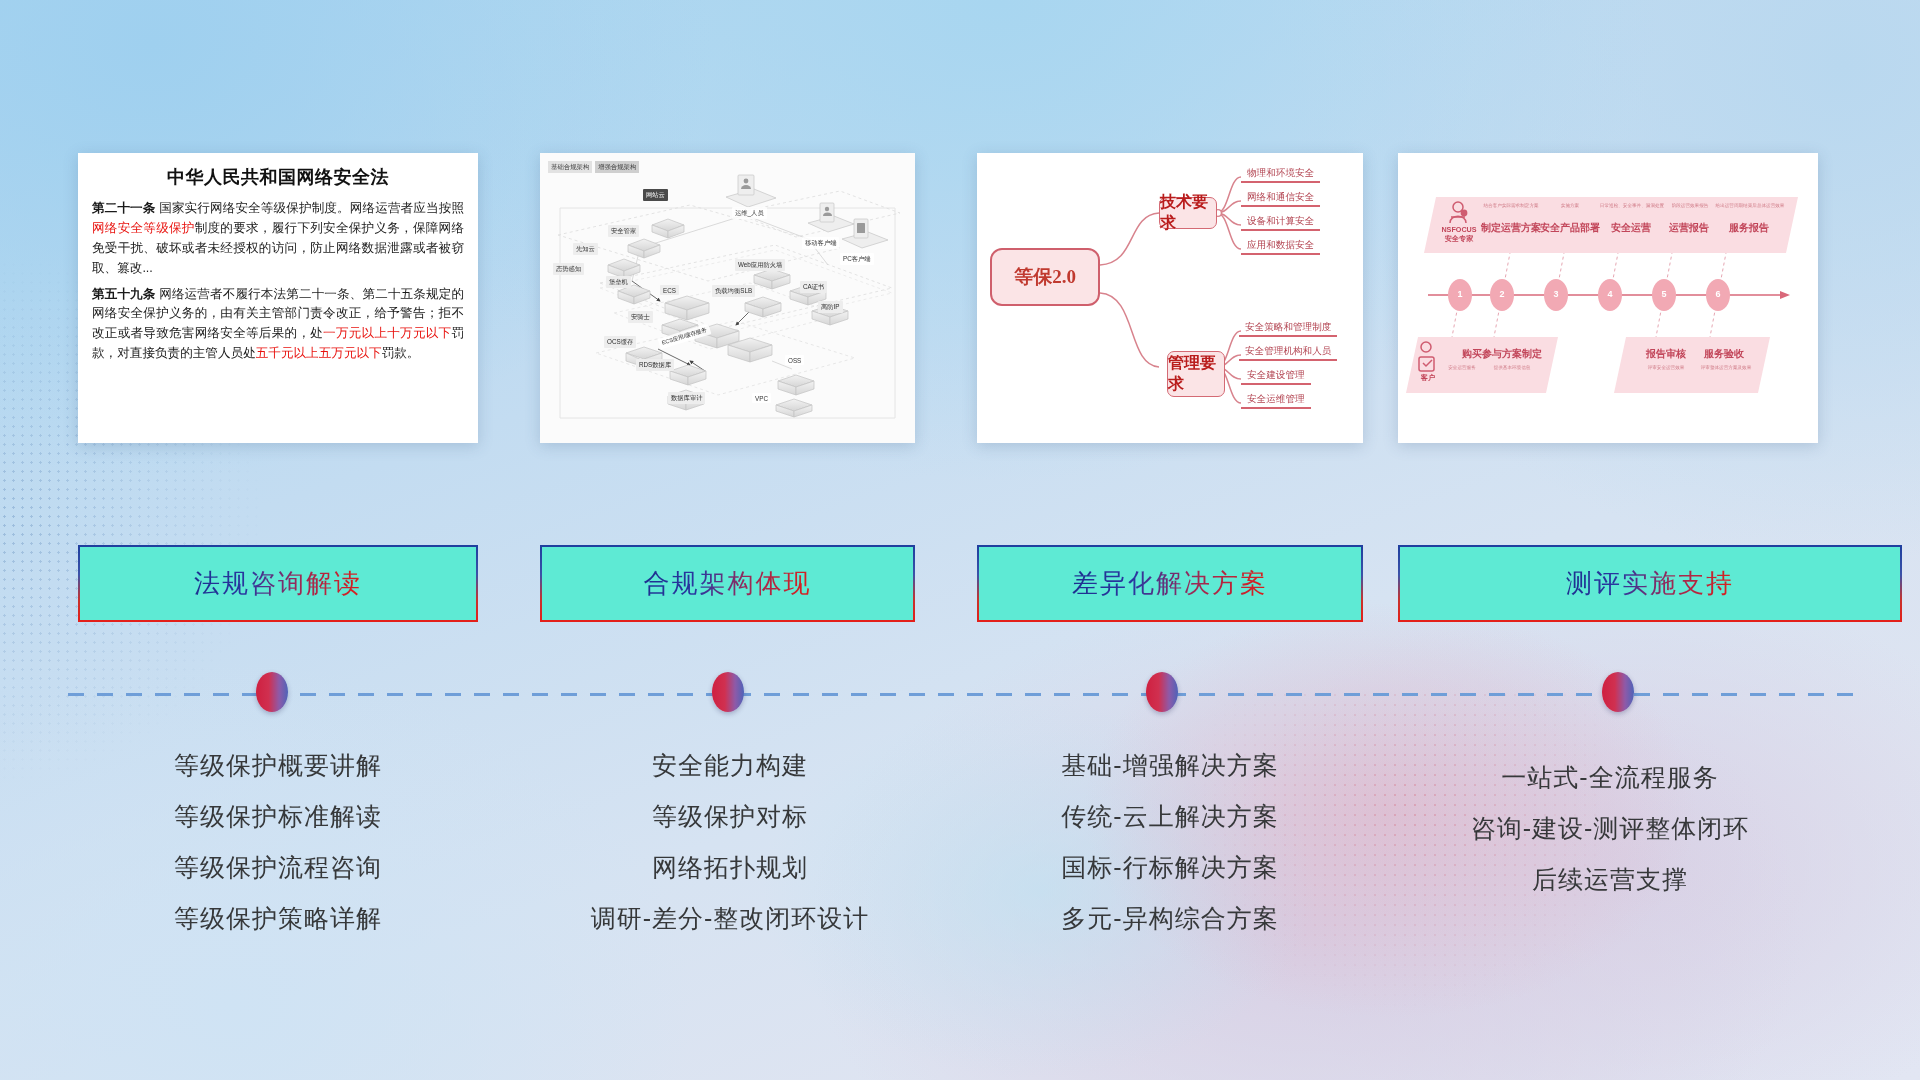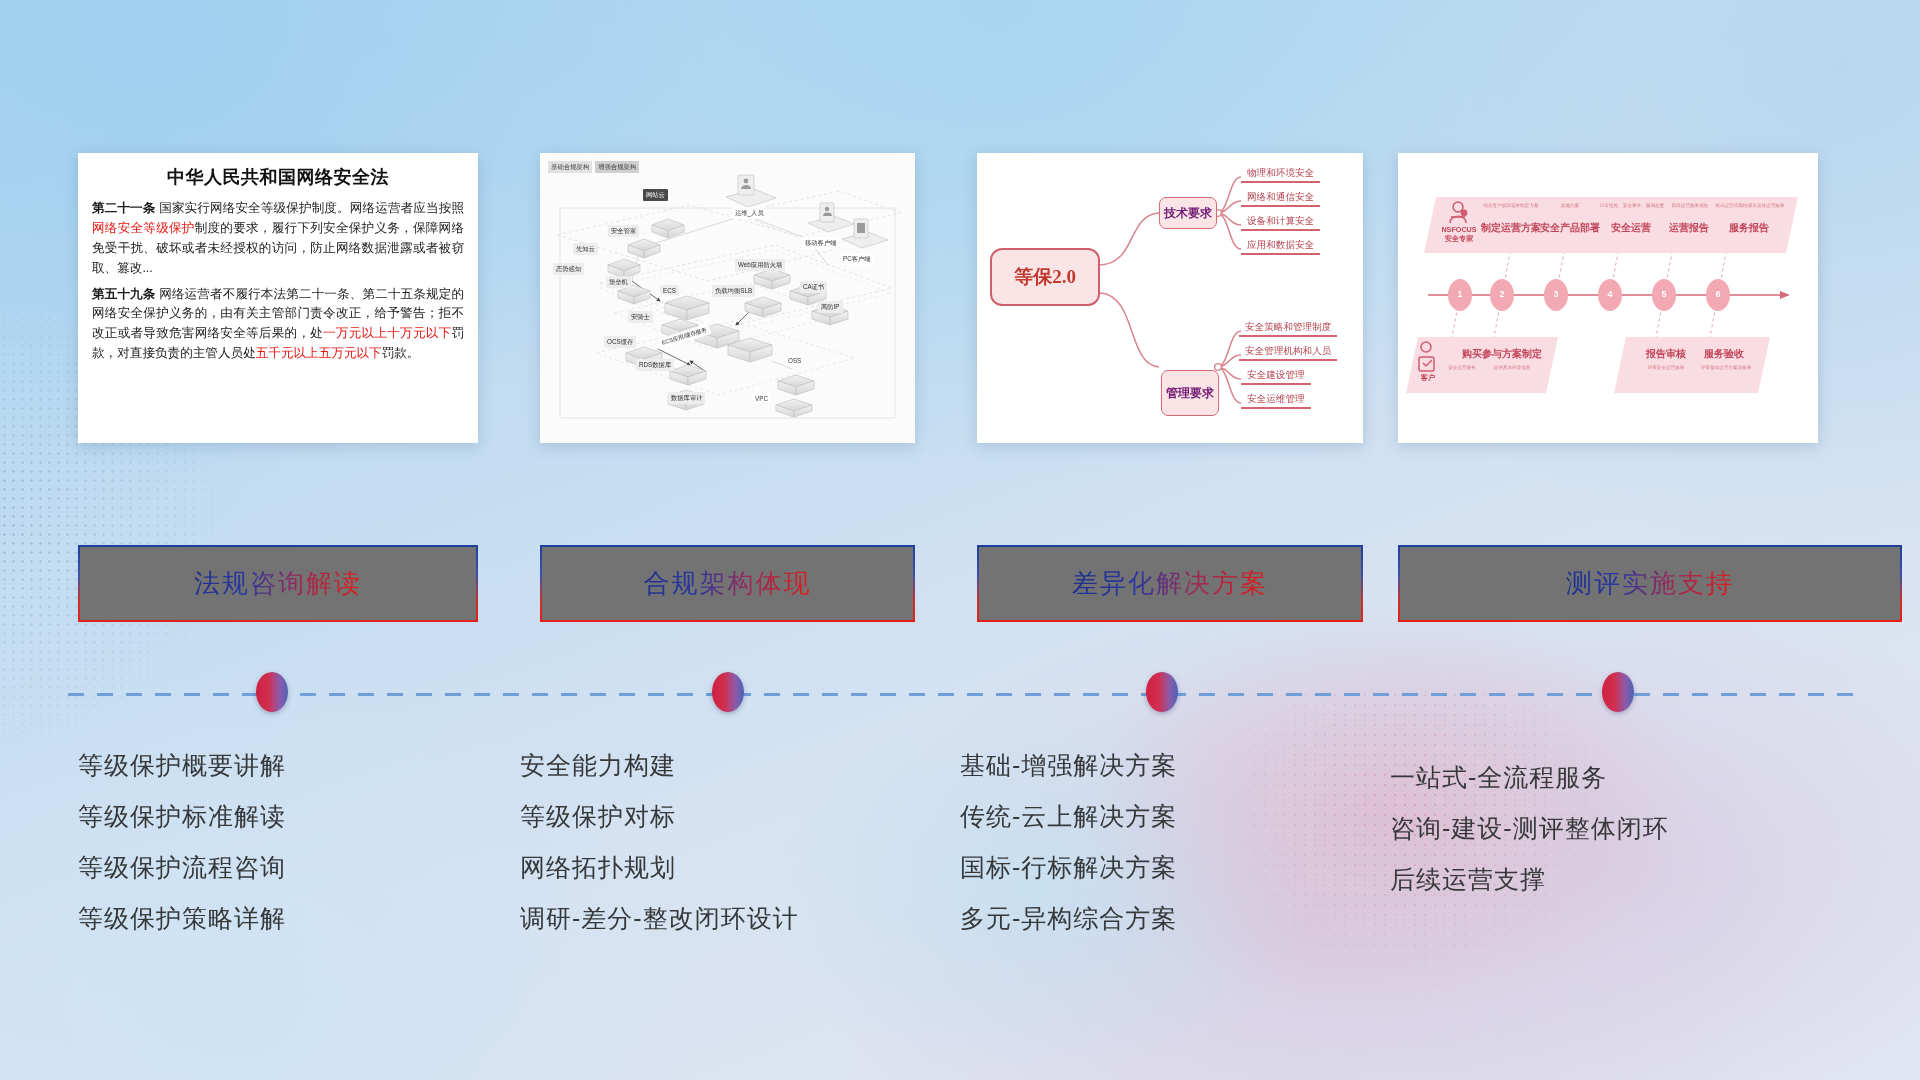--- a/index.html
+++ b/index.html
@@ -88,21 +88,21 @@
   }
   .arch .nlabel.dark { background: #4a4a4a; color: #fff; }
   .arch .nlabel.plain { background: rgba(255,255,255,0.82); color: #333; }
   .arch svg { position: absolute; inset: 0; width: 100%; height: 100%; }
 
   
   .mind { position: relative; width: 100%; height: 100%; background: #fff; }
   .mind svg { position: absolute; inset: 0; width: 100%; height: 100%; }
   .mind .mnode {
     position: absolute; background: #fbe4e6; border: 1.6px solid #d46a74;
-    border-radius: 7px; color: #701a75; font-size: 12px; font-weight: bold;
+    border-radius: 7px; color: #b91c1c; font-size: 16px; font-weight: bold;
     display: flex; align-items: center; justify-content: center;
     font-family: "Liberation Serif", "DejaVu Serif", serif;
   }
   .mind .mroot {
     position: absolute; left: 13px; top: 95px; width: 110px; height: 58px;
     background: #fbe4e6; border: 2.4px solid #cf5f6c; border-radius: 12px;
     color: #c0392f; font-size: 19px; font-weight: bold;
     display: flex; align-items: center; justify-content: center;
     font-family: "Liberation Serif", "DejaVu Serif", serif;
   }
@@ -126,21 +126,21 @@
     text-align: center; width: 20px;
   }
   .nsf .role {
     position: absolute; font-size: 7.2px; color: #c2465a; font-weight: bold;
     text-align: center; white-space: nowrap;
   }
 
   
   .titlebox {
     position: absolute; top: 545px; height: 77px;
-    background: #737373;
+    background: #5eead4;
     border: 2px solid transparent;
     border-image: linear-gradient(180deg, #1f3f9e 0%, #3a52a8 38%, #c8322c 72%, #e3201a 100%) 1;
     display: flex; align-items: center; justify-content: center;
   }
   .titlebox span {
     font-size: 26px; font-weight: normal; letter-spacing: 2px;
     background: linear-gradient(95deg, #1d2f8f 0%, #2a37a0 32%, #9b2a56 62%, #dd1f1a 100%);
     -webkit-background-clip: text; background-clip: text;
     -webkit-text-fill-color: transparent; color: transparent;
   }
@@ -159,21 +159,21 @@
     position: absolute; top: 672px; width: 32px; height: 40px; border-radius: 50%;
     background: linear-gradient(90deg, #cf2040 0%, #d03050 40%, #8e5aa8 72%, #4f63b8 100%);
     box-shadow: 0 2px 5px rgba(60,60,110,0.32);
   }
   #dot-1 { left: 256px; }
   #dot-2 { left: 712px; }
   #dot-3 { left: 1146px; }
   #dot-4 { left: 1602px; }
 
   
-  .list { position: absolute; top: 740px; }
+  .list { position: absolute; top: 740px; text-align: center; }
   .list .li {
     font-size: 25px; color: #36383a; line-height: 51px; white-space: nowrap;
     letter-spacing: 1px;
   }
   #list-1 { left: 78px;   width: 400px; }
   #list-2 { left: 520px;  width: 420px; }
   #list-3 { left: 960px;  width: 420px; }
   #list-4 { left: 1390px; width: 440px; top: 752px; }
 </style>
 </head>
@@ -347,21 +347,21 @@
           <path d="M240,214 C252,214 252,226 264,226"></path>
           <path d="M240,214 C252,214 252,250 264,250"></path>
         </g>
         <circle cx="241" cy="60" r="3.4" fill="#fff" stroke="#d8838d" stroke-width="1.4"></circle>
         <circle cx="241" cy="214" r="3.4" fill="#fff" stroke="#d8838d" stroke-width="1.4"></circle>
       </svg>
 
       <div class="mroot">等保2.0</div>
 
       <div class="mnode" style="left:182px; top:44px; width:58px; height:32px;">技术要求</div>
-      <div class="mnode" style="left:184px; top:198px; width:58px; height:46px;margin-top:19px;">管理要求</div>
+      <div class="mnode" style="left:190px; top:198px; width:58px; height:46px;">管理要求</div>
 
       <div class="leaf" style="left:264px; top:14px;">物理和环境安全</div>
       <div class="leaf" style="left:264px; top:38px;font-family:Liberation Mono, monospace;">网络和通信安全</div>
       <div class="leaf" style="left:264px; top:62px;">设备和计算安全</div>
       <div class="leaf" style="left:264px; top:86px;">应用和数据安全</div>
 
       <div class="leaf" style="left:262px; top:168px;">安全策略和管理制度</div>
       <div class="leaf" style="left:262px; top:192px;">安全管理机构和人员</div>
       <div class="leaf" style="left:264px; top:216px;">安全建设管理</div>
       <div class="leaf" style="left:264px; top:240px;">安全运维管理</div>

